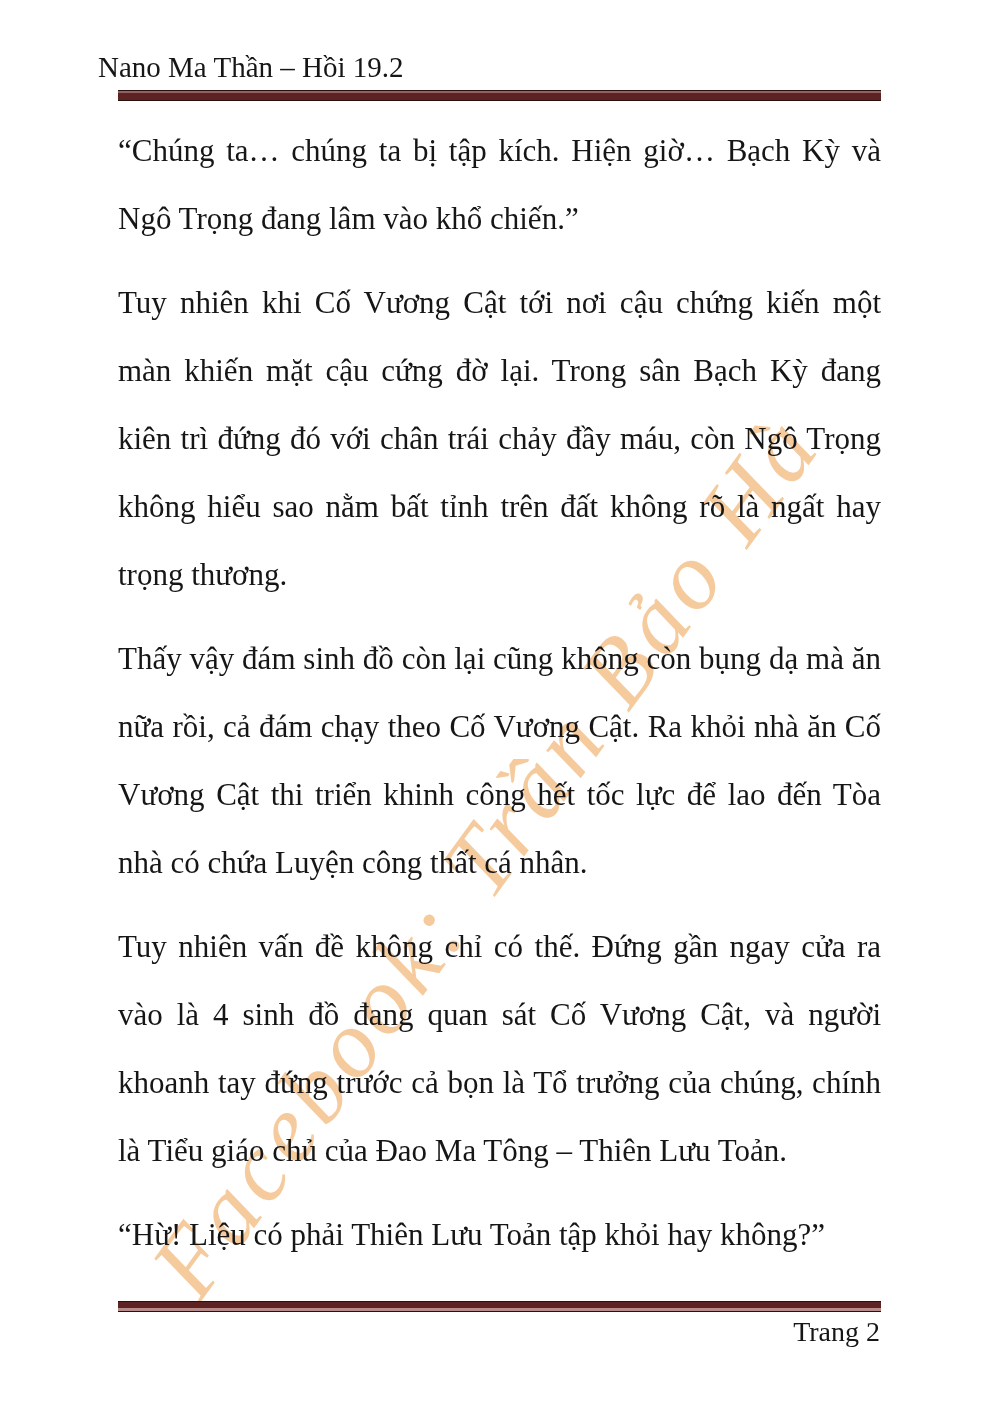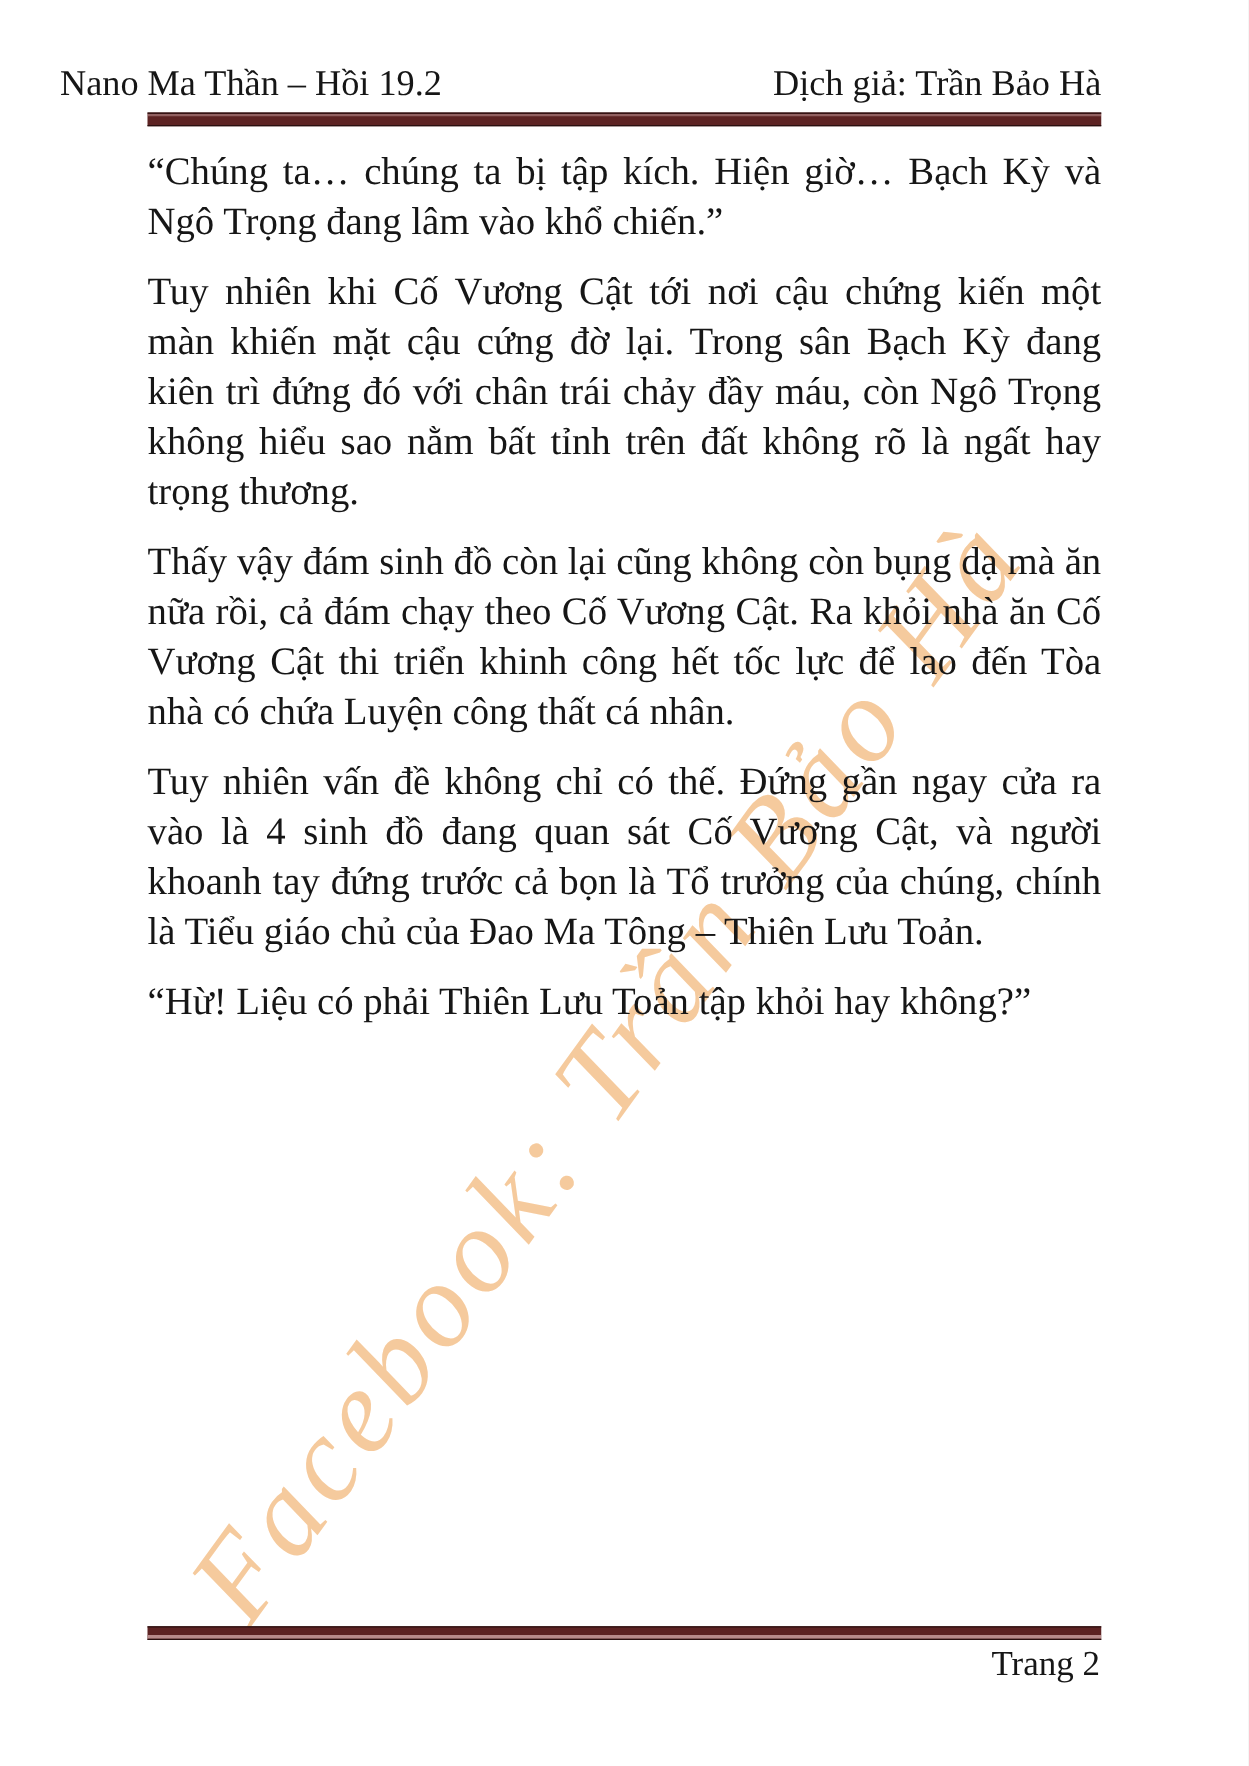--- a/index.html
+++ b/index.html
@@ -26,41 +26,41 @@
     opacity:.92;
     z-index:0;
     pointer-events:none;
     user-select:none;
   }
   .layer{position:relative;z-index:1;}
   .header{
     display:flex;
     justify-content:space-between;
     align-items:baseline;
-    padding:50px 118px 6px 48px;
+    padding:50px 118px 6px 98px;
     font-size:29px;
     line-height:34px;
   }
   .rule{
     margin:0 118px;
     height:9px;
     background:#5d2323;
     border-top:1px solid #2a1010;
     border-bottom:1px solid #2a1010;
   }
   .rule.header-rule{
     box-shadow:inset 0 2px 0 rgba(190,150,150,.55);
   }
   .rule.footer-rule{
     box-shadow:inset 0 -3px 0 rgba(215,175,175,.75);
   }
   .content{
     padding:16px 118px 0 118px;
     font-size:31px;
-    line-height:40px;
+    line-height:68px;
     text-align:justify;
   }
   .content p{
     margin:0 0 16px 0;
   }
   .footer{
     position:absolute;
     left:0;right:0;
     top:1301px;
     z-index:1;
@@ -74,21 +74,20 @@
 </head>
 <body>
 
 <div class="page">
 
   <div class="watermark">Facebook: Trần Bảo Hà</div>
 
   <div class="layer">
     <div class="header">
       <span>Nano Ma Thần – Hồi 19.2</span>
-      <span>Dịch giả: Trần Bảo Hà</span>
     </div>
 
     <div class="rule header-rule"></div>
 
     <div class="content">
       <p>“Chúng ta… chúng ta bị tập kích. Hiện giờ… Bạch Kỳ và Ngô Trọng đang lâm vào khổ chiến.”</p>
       <p>Tuy nhiên khi Cố Vương Cật tới nơi cậu chứng kiến một màn khiến mặt cậu cứng đờ lại. Trong sân Bạch Kỳ đang kiên trì đứng đó với chân trái chảy đầy máu, còn Ngô Trọng không hiểu sao nằm bất tỉnh trên đất không rõ là ngất hay trọng thương.</p>
       <p>Thấy vậy đám sinh đồ còn lại cũng không còn bụng dạ mà ăn nữa rồi, cả đám chạy theo Cố Vương Cật. Ra khỏi nhà ăn Cố Vương Cật thi triển khinh công hết tốc lực để lao đến Tòa nhà có chứa Luyện công thất cá nhân.</p>
       <p>Tuy nhiên vấn đề không chỉ có thế. Đứng gần ngay cửa ra vào là 4 sinh đồ đang quan sát Cố Vương Cật, và người khoanh tay đứng trước cả bọn là Tổ trưởng của chúng, chính là Tiểu giáo chủ của Đao Ma Tông – Thiên Lưu Toản.</p>
       <p>“Hừ! Liệu có phải Thiên Lưu Toản tập khỏi hay không?”</p>

